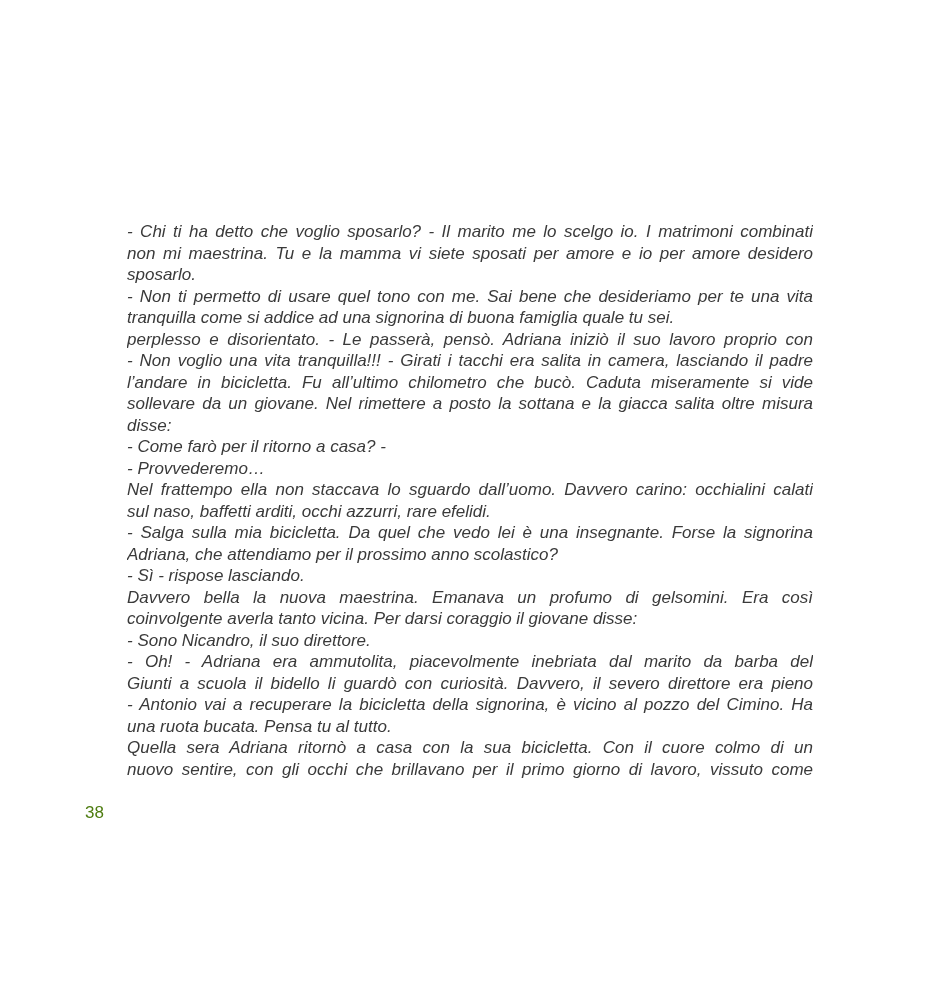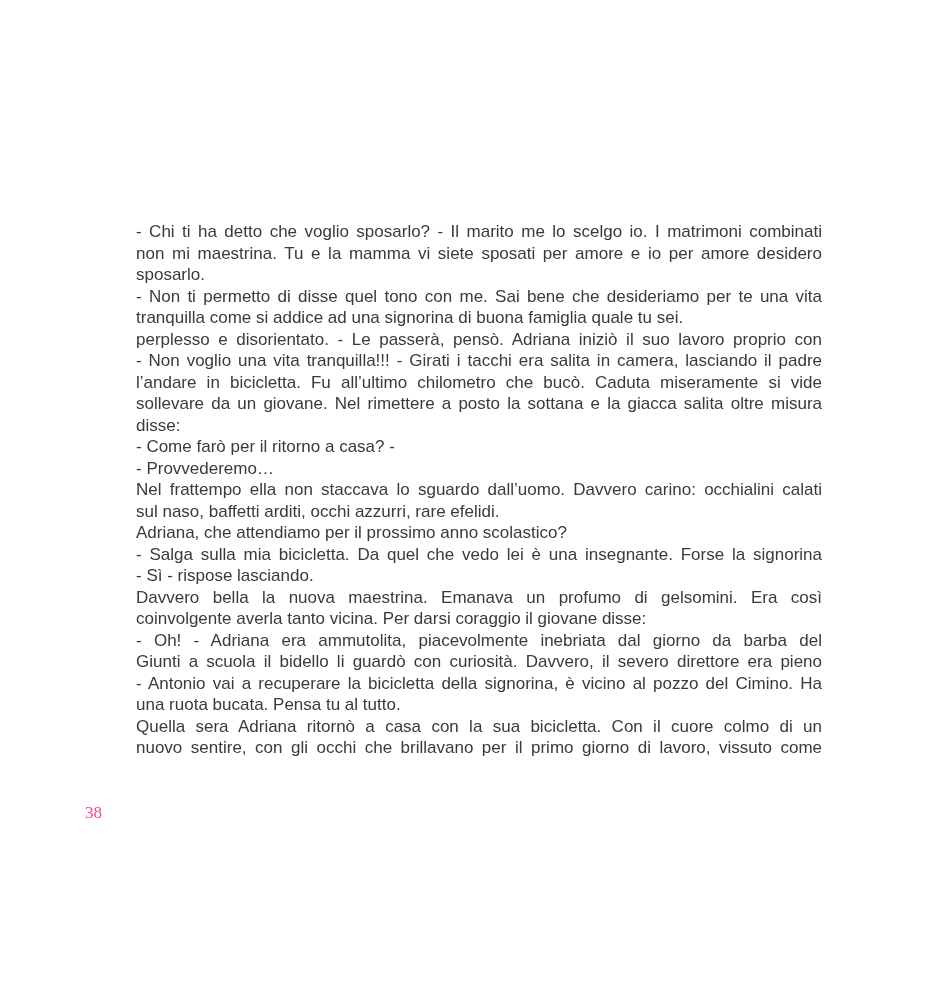--- a/index.html
+++ b/index.html
@@ -14,23 +14,24 @@
     overflow: hidden;
     font-family: "Liberation Sans", "DejaVu Sans", sans-serif;
   }
   .book-page {
     position: absolute;
     inset: 0;
     background: #ffffff;
   }
   .text-block {
     position: absolute;
-    left: 136px;
+    left: 127px;
     top: 221px;
     width: 686px;
+    font-style: italic;
   }
   .line {
     height: 21.5px;
     line-height: 21.5px;
     overflow: hidden;
     text-align: justify;
     font-size: 17px;
     color: #3a3a3a;
   }
   
@@ -40,49 +41,49 @@
     width: 100%;
     height: 0;
   }
   .page-number {
     position: absolute;
     left: 85px;
     top: 801.5px;
     height: 21.5px;
     line-height: 21.5px;
     font-size: 17px;
-    color: #ec4899;
-    font-family: Liberation Serif, serif;
+    color: #4d7c0f;
   }
 </style>
 </head>
 <body>
 
 <div class="book-page">
   <div class="page-number">38</div>
   <div class="text-block">
       <div class="line j">- Chi ti ha detto che voglio sposarlo? - Il marito me lo scelgo io. I matrimoni combinati</div>
       <div class="line j">non mi maestrina. Tu e la mamma vi siete sposati per amore e io per amore desidero</div>
       <div class="line">sposarlo.</div>
-      <div class="line j">- Non ti permetto di disse quel tono con me. Sai bene che desideriamo per te una vita</div>
+      <div class="line j">- Non ti permetto di usare quel tono con me. Sai bene che desideriamo per te una vita</div>
       <div class="line">tranquilla come si addice ad una signorina di buona famiglia quale tu sei.</div>
       <div class="line j">perplesso e disorientato. - Le passerà, pensò. Adriana iniziò il suo lavoro proprio con</div>
       <div class="line j">- Non voglio una vita tranquilla!!! - Girati i tacchi era salita in camera, lasciando il padre</div>
       <div class="line j">l’andare in bicicletta. Fu all’ultimo chilometro che bucò. Caduta miseramente si vide</div>
       <div class="line j">sollevare da un giovane. Nel rimettere a posto la sottana e la giacca salita oltre misura</div>
       <div class="line">disse:</div>
       <div class="line">- Come farò per il ritorno a casa? -</div>
       <div class="line">- Provvederemo…</div>
       <div class="line j">Nel frattempo ella non staccava lo sguardo dall’uomo. Davvero carino: occhialini calati</div>
       <div class="line">sul naso, baffetti arditi, occhi azzurri, rare efelidi.</div>
+      <div class="line j">- Salga sulla mia bicicletta. Da quel che vedo lei è una insegnante. Forse la signorina</div>
       <div class="line">Adriana, che attendiamo per il prossimo anno scolastico?</div>
-      <div class="line j">- Salga sulla mia bicicletta. Da quel che vedo lei è una insegnante. Forse la signorina</div>
       <div class="line">- Sì - rispose lasciando.</div>
       <div class="line j">Davvero bella la nuova maestrina. Emanava un profumo di gelsomini. Era così</div>
       <div class="line">coinvolgente averla tanto vicina. Per darsi coraggio il giovane disse:</div>
-      <div class="line j">- Oh! - Adriana era ammutolita, piacevolmente inebriata dal giorno da barba del</div>
+      <div class="line">- Sono Nicandro, il suo direttore.</div>
+      <div class="line j">- Oh! - Adriana era ammutolita, piacevolmente inebriata dal marito da barba del</div>
       <div class="line j">Giunti a scuola il bidello li guardò con curiosità. Davvero, il severo direttore era pieno</div>
       <div class="line j">- Antonio vai a recuperare la bicicletta della signorina, è vicino al pozzo del Cimino. Ha</div>
       <div class="line">una ruota bucata. Pensa tu al tutto.</div>
       <div class="line j">Quella sera Adriana ritornò a casa con la sua bicicletta. Con il cuore colmo di un</div>
       <div class="line j">nuovo sentire, con gli occhi che brillavano per il primo giorno di lavoro, vissuto come</div>
     </div>
 </div>
 
 </body></html>

